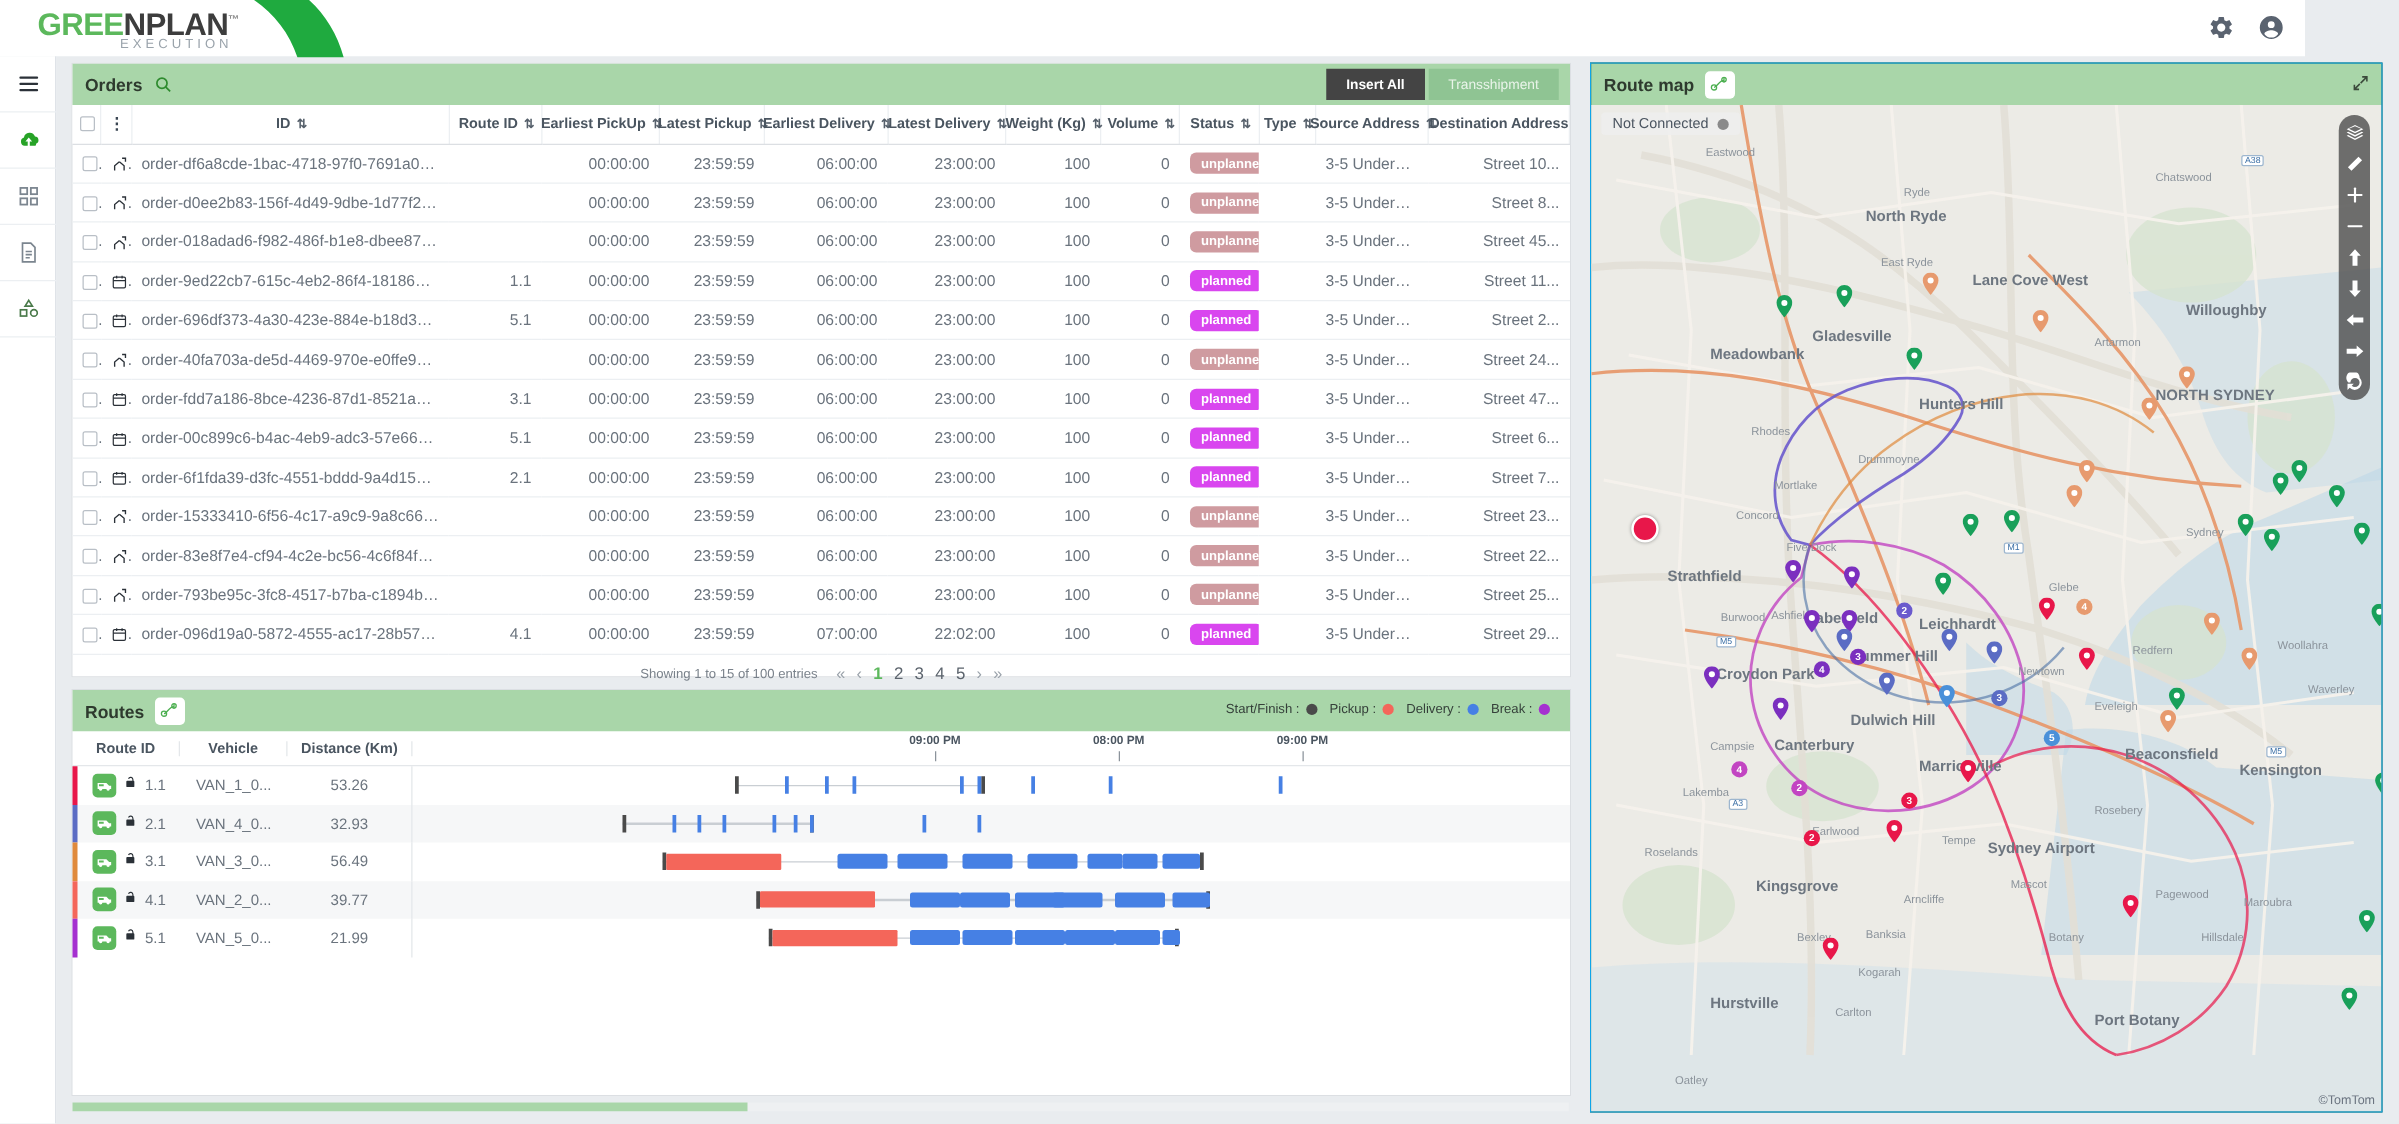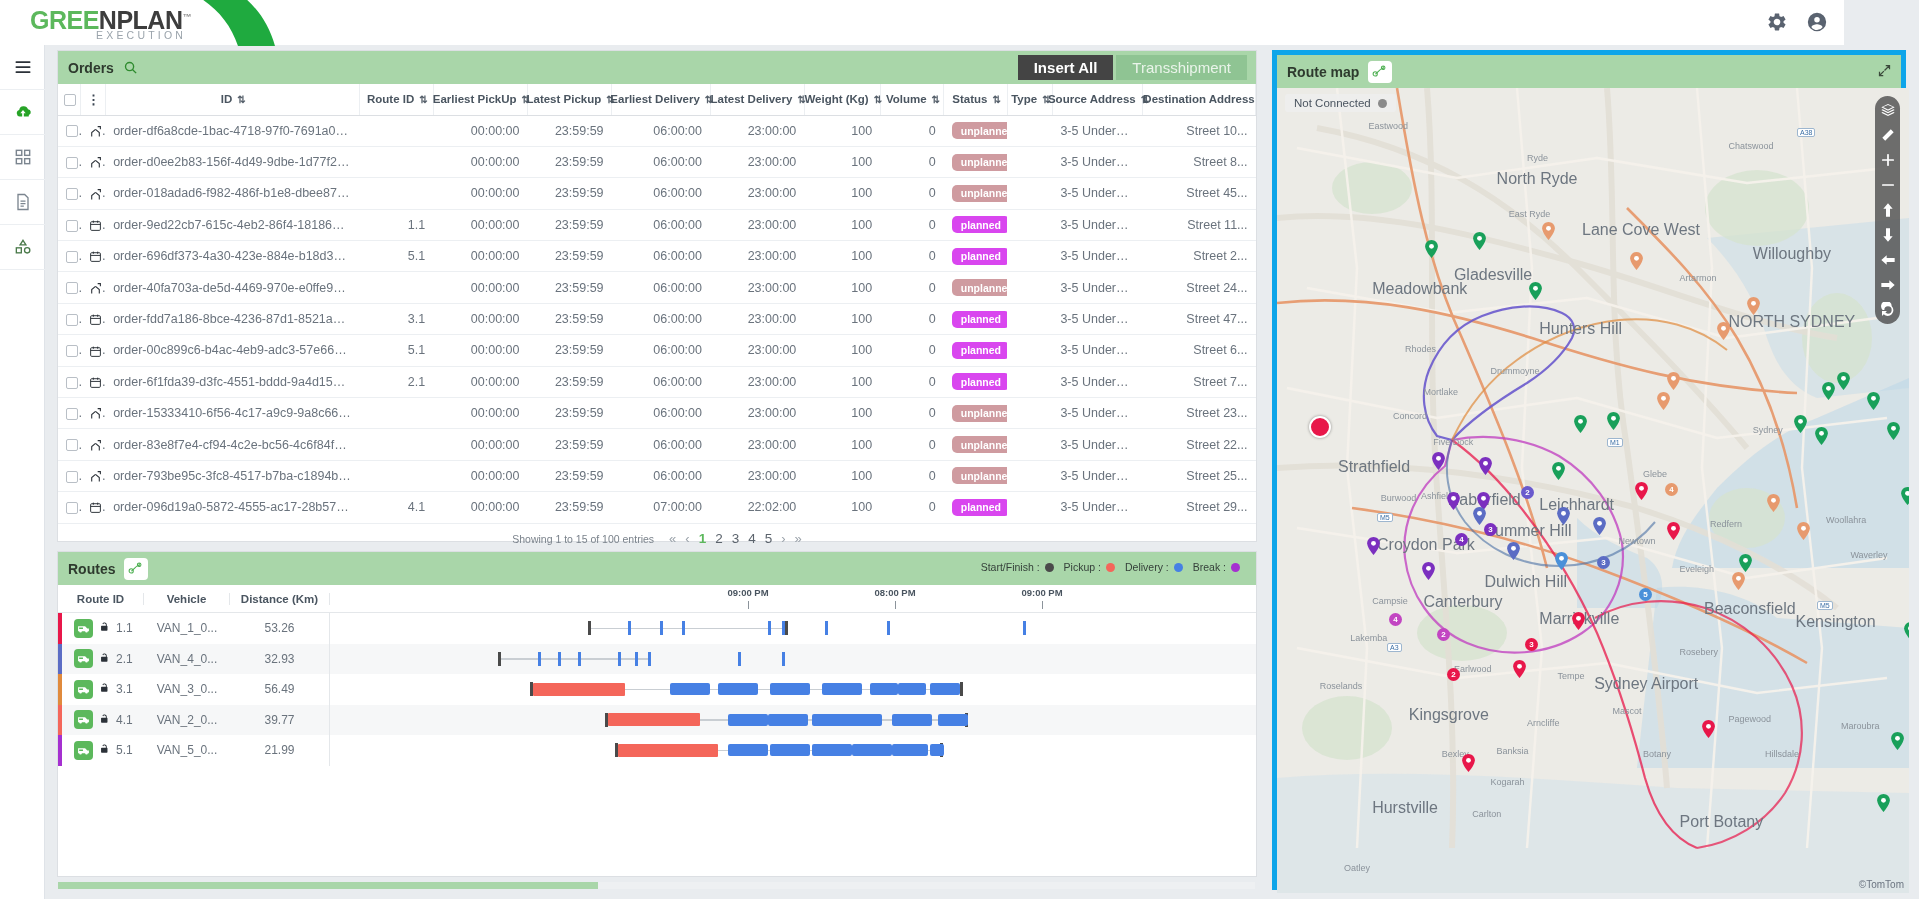--- a/index.html
+++ b/index.html
@@ -49,21 +49,21 @@
     padding: 0 10px; position: relative;
   }
   .card-title { font-size: 14px; font-weight: 700; color: #2e3a2e; }
   .head-icon { margin-left: 9px; display: flex; align-items: center; }
   .route-chip {
     width: 24px; height: 22px; background: #fff; border-radius: 4px;
     display: flex; align-items: center; justify-content: center;
   }
   .head-actions { position: absolute; right: 9px; top: 4px; display: flex; gap: 3px; }
   .btn {
-    height: 25px; padding: 0 16px; font-size: 15px; border: none; cursor: pointer;
+    height: 25px; padding: 0 16px; font-size: 11px; border: none; cursor: pointer;
     font-family: "Liberation Sans", sans-serif;
   }
   .btn-primary { background: #444444; color: #fff; font-weight: 600; }
   .btn-ghost { background: #8fc493; color: #eaf4ea; }
 
   
   .orders-card { height: 492px; }
   .tbl { width: 100%; border-collapse: collapse; table-layout: fixed; }
   .tbl thead th {
     height: 31px; font-size: 11.5px; color: #4a5560; font-weight: 600;
@@ -126,40 +126,40 @@
   .gantt-line { position: absolute; top: 14.5px; height: 1.5px; background: #c9ced3; }
   .g-start, .g-end { position: absolute; top: 8px; width: 3px; height: 14px; background: #4a4a4a; }
   .g-pickup { position: absolute; top: 8.5px; height: 13px; background: #f4665a; border-radius: 1px; }
   .g-delivery { position: absolute; top: 9px; height: 12px; background: #4680e4; border-radius: 2px; }
   .g-tick { position: absolute; top: 8px; width: 3px; height: 14px; background: #4680e4; }
 
   .hscroll { position: absolute; left: 1px; bottom: 1px; height: 7px; width: 1197px; background: #eef0f2; }
   .hscroll .thumb { height: 7px; width: 540px; background: #a9d6a9; }
 
   
-  .map-panel { position: absolute; left: 1272px; top: 50px; width: 634px; height: 840px; background: #14532d; border: 5px solid #0ea5e9; }
+  .map-panel { position: absolute; left: 1272px; top: 50px; width: 634px; height: 840px; background: #14532d; border: 1px solid #0ea5e9; }
   .map-body { position: absolute; top: 33px; left: 0; width: 632px; height: 805px; overflow: hidden; background: #eceae3; }
   .map-svg { position: absolute; top: 0; left: 0; }
   .not-connected {
     position: absolute; left: 8px; top: 6px; background: rgba(238,238,238,0.88);
     padding: 3px 9px; border-radius: 3px; font-size: 11.5px; color: #4b5560;
     display: flex; align-items: center; gap: 7px;
   }
   .nc-dot { width: 9px; height: 9px; border-radius: 50%; background: #8a8a8a; display: inline-block; }
   .map-ctrl {
     position: absolute; right: 9px; top: 8px; width: 25px;
     background: rgba(80,80,80,0.82); border-radius: 13px; padding: 6px 0;
     display: flex; flex-direction: column; align-items: center; gap: 9px;
   }
   .map-ctrl .mi { width: 16px; height: 16px; color: #fff; cursor: pointer; display:flex; align-items:center; justify-content:center;}
   .expand-ico { position: absolute; right: 9px; top: 8px; width: 15px; height: 15px; color: #3b4a3b; cursor:pointer;}
   .tomtom { position: absolute; right: 5px; bottom: 3px; font-size: 10px; color: #6b7480; }
   .pin { position: absolute; width: 13px; height: 18px; }
   .mlabel { position: absolute; font-size: 9px; color: #8b939b; white-space: nowrap; }
-  .mlabel.big { font-size: 16px; color: #6d7680; }
+  .mlabel.big { font-size: 12px; color: #6d7680; font-weight: bold; }
   .shield { position:absolute; font-size:7px; color:#3a6ea5; background:#fff; border:1px solid #9db6cf; border-radius:2px; padding:0 2px;}
   .numcirc { position: absolute; width: 13px; height: 13px; border-radius: 50%; color: #fff; font-size: 8px;
              display:flex; align-items:center; justify-content:center; font-weight:700;}
 </style>
 </head>
 <body>
 
 <div class="app">
 
   <div class="topbar">
@@ -905,21 +905,21 @@
           <div class="mlabel big" style="left: 427px; top: 511.9px;">Beaconsfield</div>
           <div class="mlabel" style="left: 73.2px; top: 544.56px;">Lakemba</div>
           <div class="mlabel" style="left: 176.9px; top: 575.8px;">Earlwood</div>
           <div class="mlabel" style="left: 280.6px; top: 582.9px;">Tempe</div>
           <div class="mlabel" style="left: 402.6px; top: 558.76px;">Rosebery</div>
           <div class="mlabel" style="left: 42.7px; top: 592.84px;">Roselands</div>
           <div class="mlabel big" style="left: 131.76px; top: 618.4px;">Kingsgrove</div>
           <div class="mlabel" style="left: 250.1px; top: 629.76px;">Arncliffe</div>
           <div class="mlabel" style="left: 335.5px; top: 618.4px;">Mascot</div>
           <div class="mlabel" style="left: 451.4px; top: 625.5px;">Pagewood</div>
-          <div class="mlabel" style="left: 564px; top: 632.6px;">Maroubra</div>
+          <div class="mlabel" style="left: 522px; top: 632.6px;">Maroubra</div>
           <div class="mlabel big" style="left: 317.2px; top: 587.16px;">Sydney Airport</div>
           <div class="mlabel" style="left: 164.7px; top: 661px;">Bexley</div>
           <div class="mlabel" style="left: 219.6px; top: 658.16px;">Banksia</div>
           <div class="mlabel" style="left: 366px; top: 661px;">Botany</div>
           <div class="mlabel" style="left: 488px; top: 661px;">Hillsdale</div>
           <div class="mlabel" style="left: 213.5px; top: 689.4px;">Kogarah</div>
           <div class="mlabel big" style="left: 95.16px; top: 710.7px;">Hurstville</div>
           <div class="mlabel" style="left: 195.2px; top: 720.64px;">Carlton</div>
           <div class="mlabel big" style="left: 402.6px; top: 724.9px;">Port Botany</div>
           <div class="mlabel" style="left: 67.1px; top: 774.6px;">Oatley</div>

